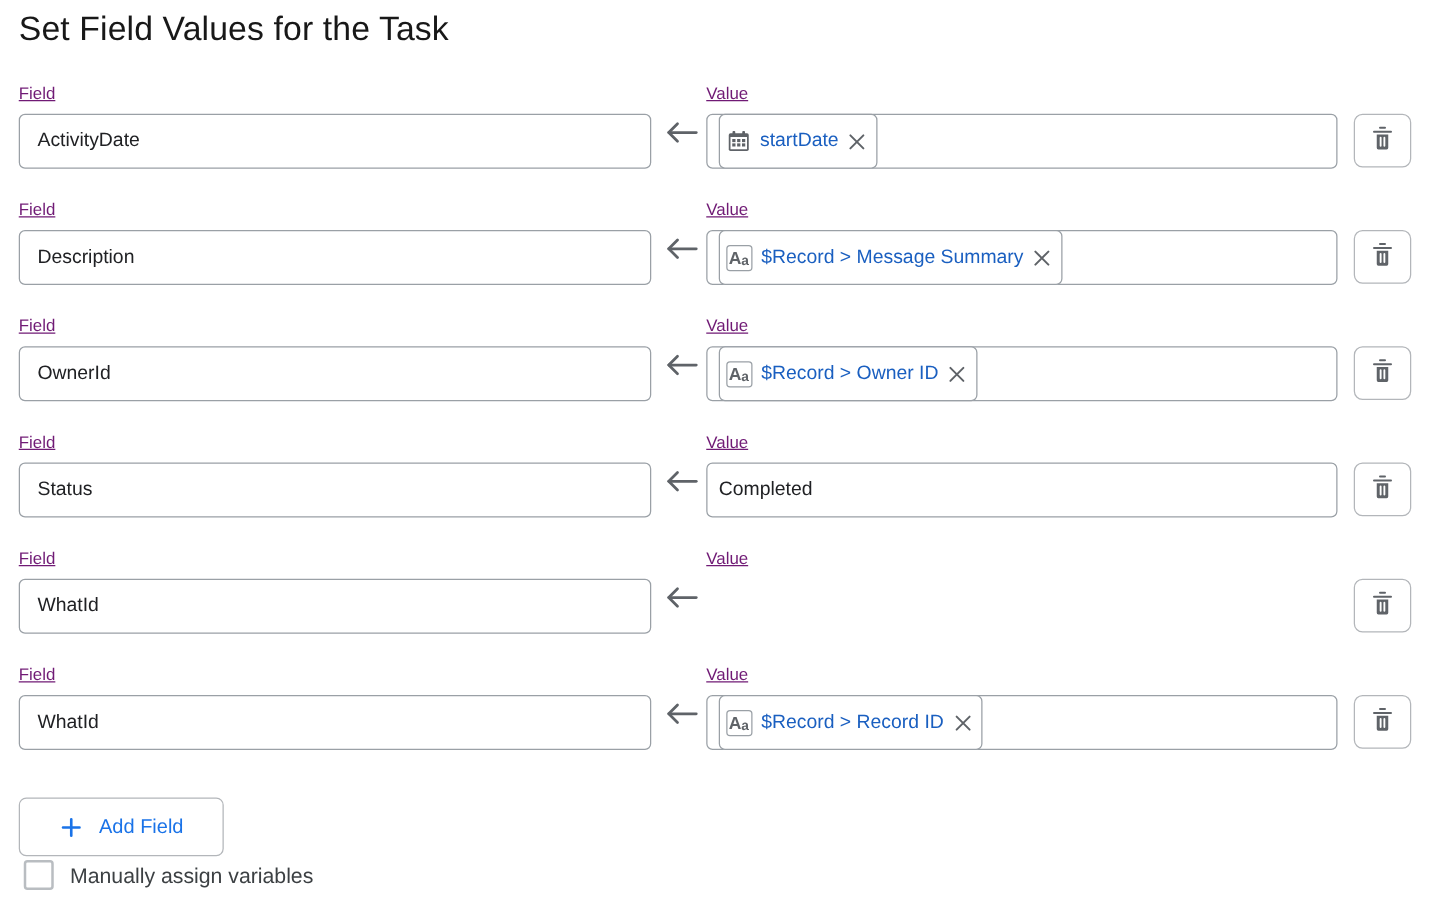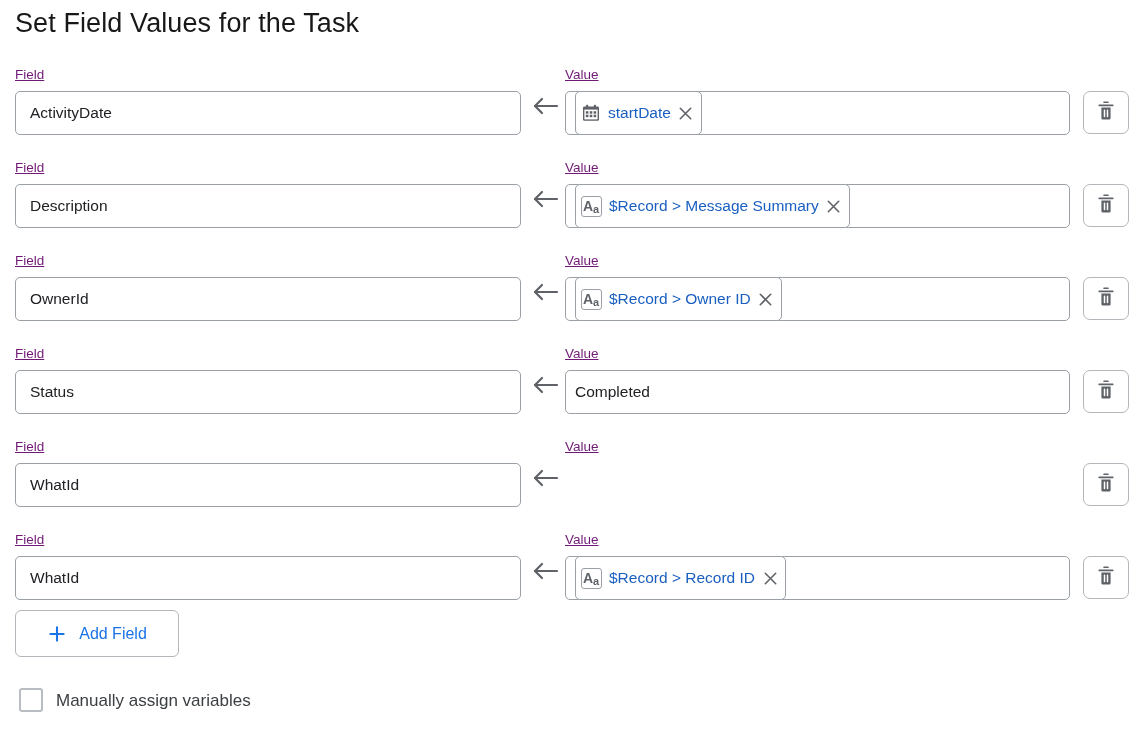--- a/index.html
+++ b/index.html
@@ -175,21 +175,21 @@
     font-size: 11px;
     font-weight: 700;
     color: #5f6368;
     line-height: 15px;
     font-family: "Liberation Sans", sans-serif;
   }
 
   .add-field-btn {
     position: absolute;
     left: 15px;
-    top: 610px;
+    top: 638px;
     height: 47px;
     min-width: 164px;
     border: 1px solid #b3b6ba;
     border-radius: 6px;
     background: #ffffff;
     display: inline-flex;
     align-items: center;
     justify-content: center;
     gap: 12px;
     padding: 0 22px;

